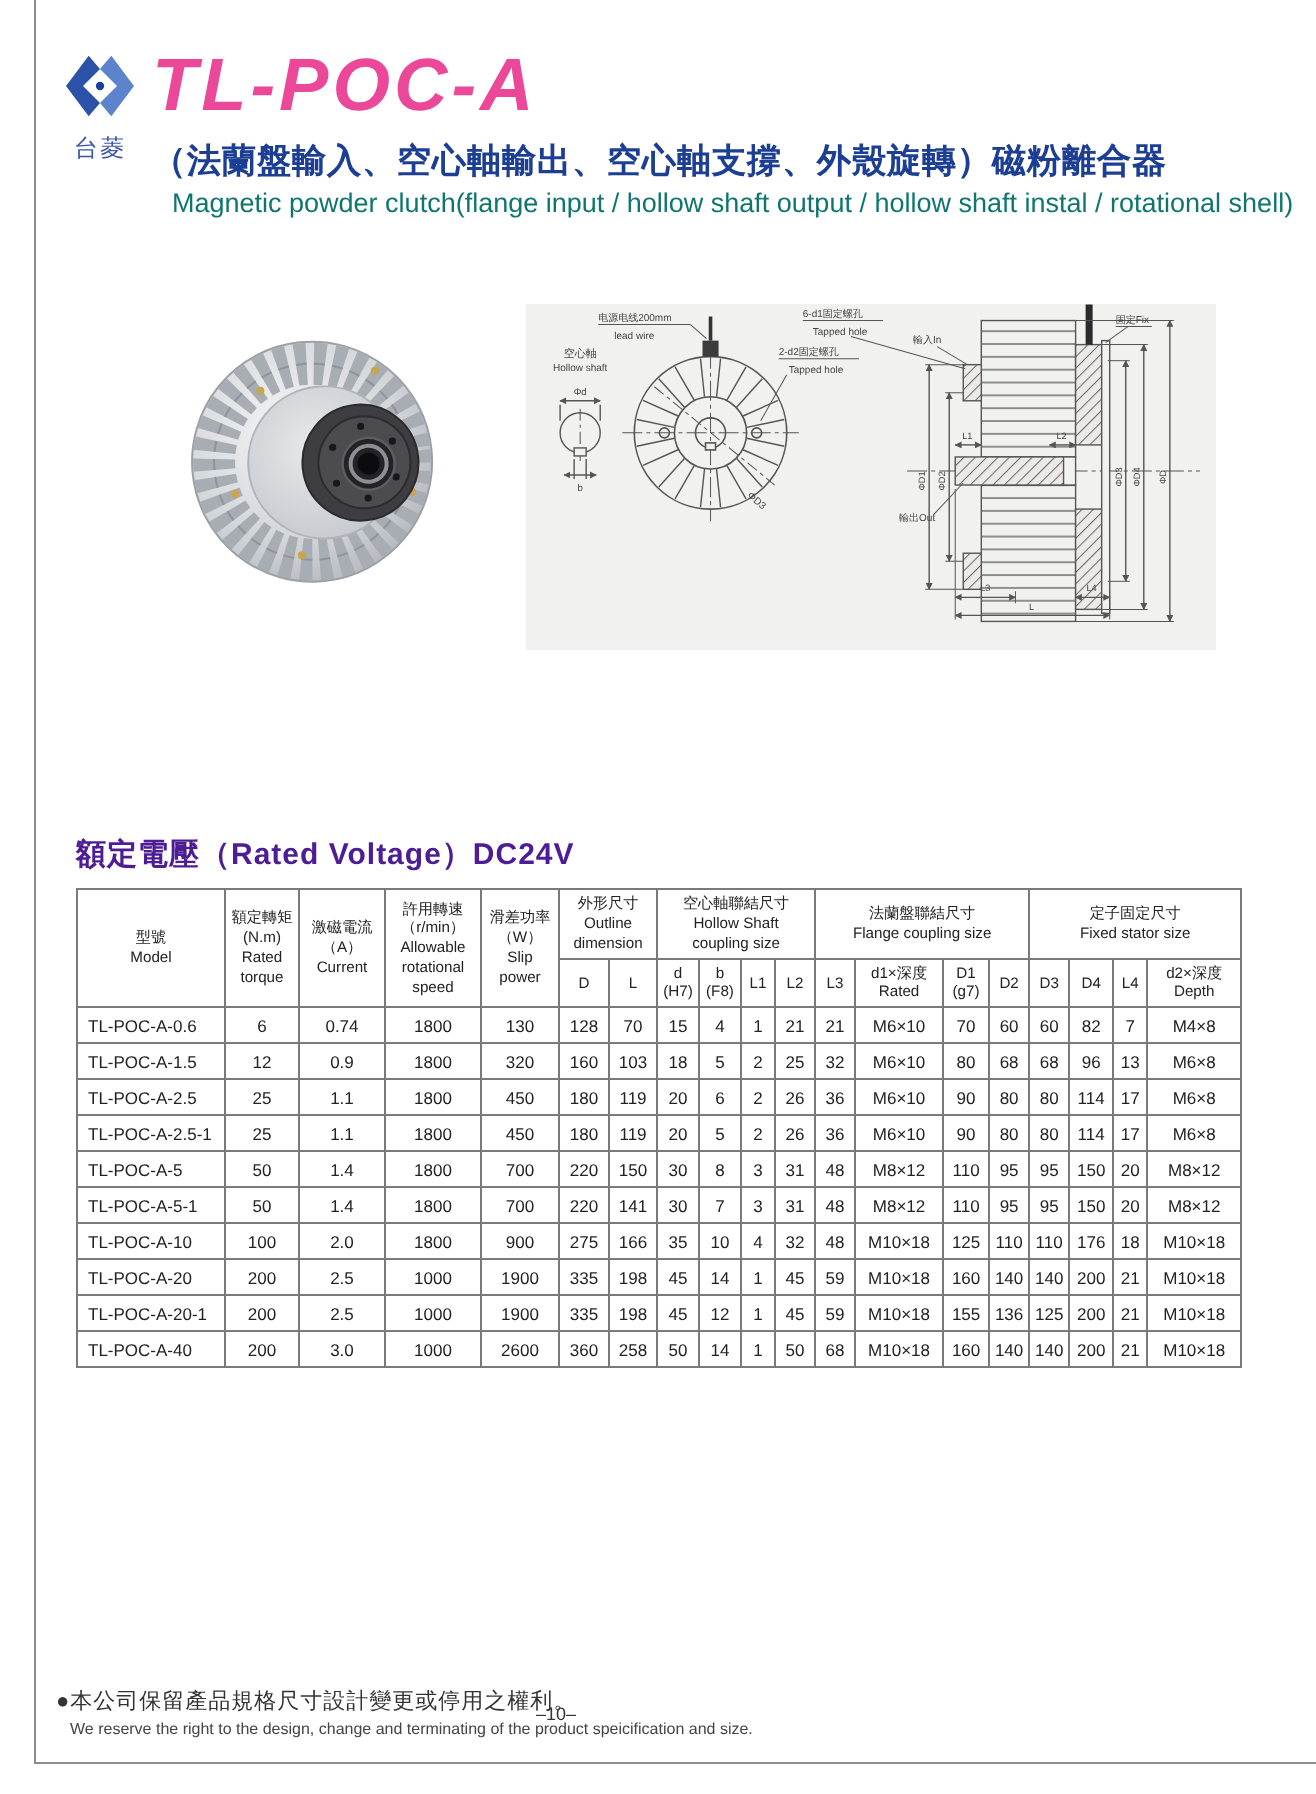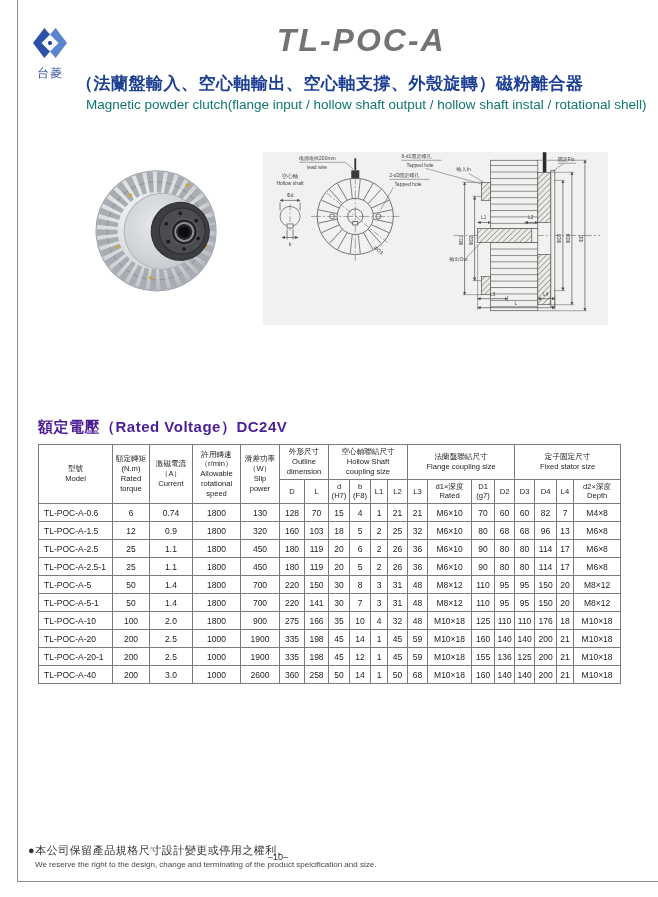--- a/index.html
+++ b/index.html
@@ -9,23 +9,23 @@
   }
   
   .frame-left   { position:absolute; left:17px; top:0; width:1px; height:882px; background:#8d8d8d; }
   .frame-bottom { position:absolute; left:17px; top:881px; width:641px; height:1px; background:#8d8d8d; }
 
   
   .brand-block { position:absolute; left:28px; top:26px; width:44px; text-align:center; }
   .brand-name  { font-size:12px; color:#3a57a8; margin-top:1px; letter-spacing:1px; }
   .title-block { position:absolute; left:76px; top:22px; }
   .model-title {
-    font-size:32px; font-weight:bold; font-style:italic; color:#737373; letter-spacing:2px;text-align:center;
+    font-size:37px; font-weight:bold; font-style:italic; color:#ec4899; letter-spacing:2px;
   }
-  .subtitle-zh { font-size:17px; font-weight:bold; color:#1c3f94; margin-top:13px; letter-spacing:0.5px; }
+  .subtitle-zh { font-size:17px; font-weight:bold; color:#1c3f94; margin-top:5px; letter-spacing:0.5px; }
   .subtitle-en { font-size:13.5px; color:#0f766e; margin-top:2px; margin-left:10px; }
 
   
   .photo-wrap  { position:absolute; left:94px; top:150px; width:152px; height:160px; }
   .drawing-box { position:absolute; left:263px; top:152px; width:345px; height:173px; background:#f1f1ef; }
   svg text { font-family:"Liberation Sans","DejaVu Sans",sans-serif; fill:#444; }
 
   
   .table-section { position:absolute; left:38px; top:418px; width:584px; }
   .table-title { font-size:15px; font-weight:bold; color:#4c1d95; margin-bottom:7px; letter-spacing:0.5px; }

